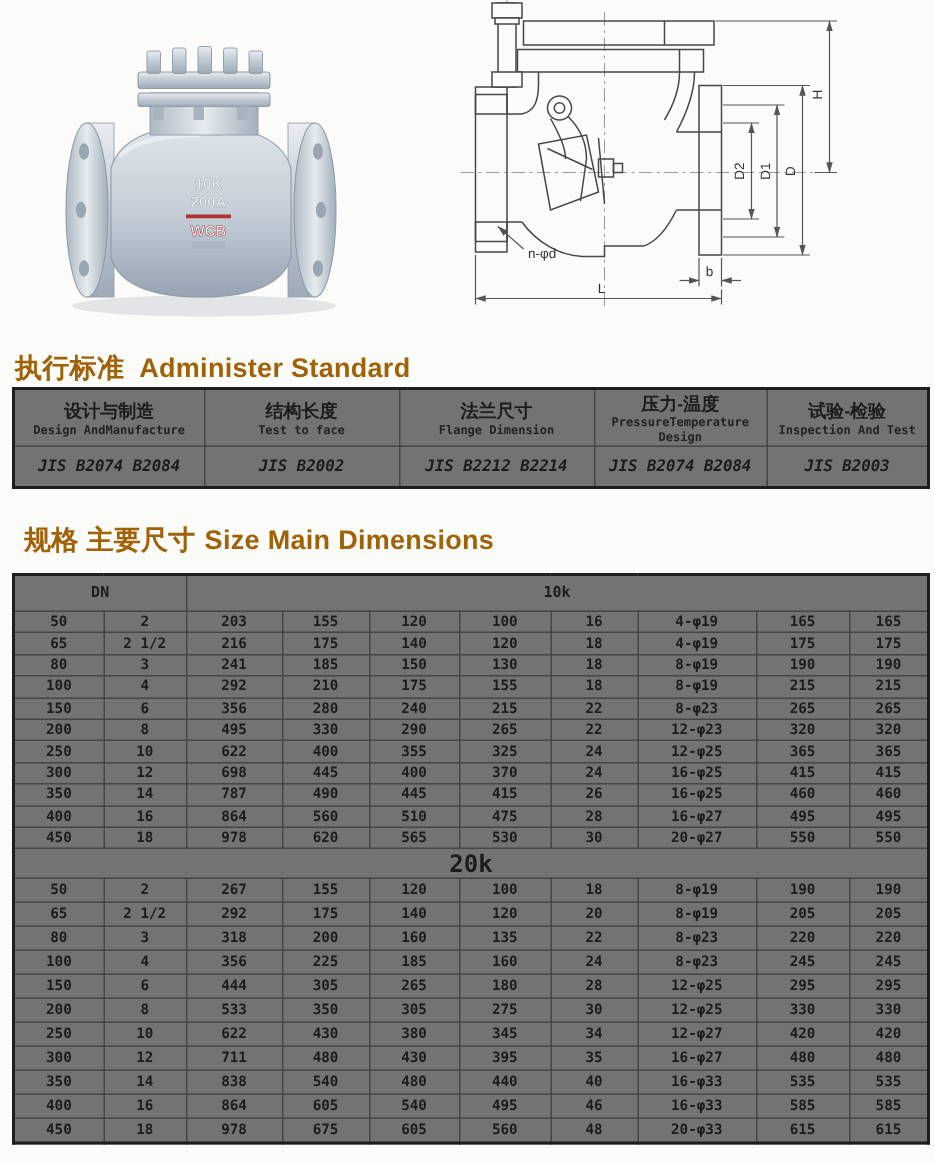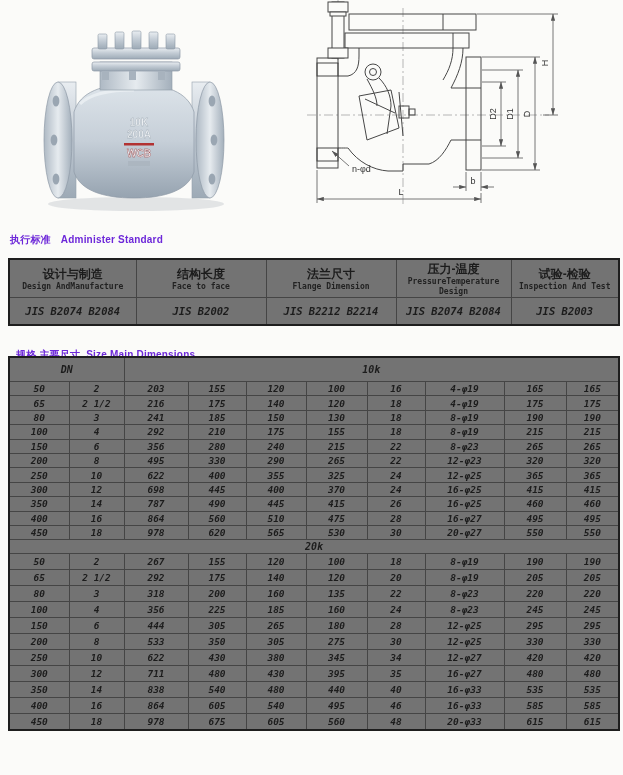--- a/index.html
+++ b/index.html
@@ -8,42 +8,42 @@
     background:#fbfbf9;
     font-family:"Liberation Sans", sans-serif;
     color:#1c1c1c;
     position:relative;
     overflow:hidden;
   }
   .abs{position:absolute;}
   
   .sec-title{
     font-weight:bold;
-    color:#6d28d9;
-    font-size:10px;
+    color:#a16207;
+    font-size:18px;
     letter-spacing:0.2px;
     white-space:nowrap;
   }
   .sec-title .gap{display:inline-block;width:10px;}
   
   table{border-collapse:collapse;table-layout:fixed;background:#737373;}
   th,td{border:1px solid #454545;text-align:center;vertical-align:middle;padding:0;}
   
   .t-standards{width:610px;border:2px solid #1e1e1e;}
   .t-standards th{height:36px;font-weight:bold;}
   .t-standards .zh{font-size:12px;font-weight:bold;line-height:15px;padding-top:2px;}
   .t-standards .en{font-family:"DejaVu Sans Mono",monospace;font-size:8px;font-weight:bold;color:#222;line-height:10px;}
   .t-standards td{height:26px;font-family:"DejaVu Sans Mono",monospace;font-size:10.5px;font-weight:bold;font-style:italic;}
   
   .t-dims{width:610px;border:2px solid #1e1e1e;}
   .t-dims th{font-family:"DejaVu Sans Mono",monospace;font-size:10px;font-weight:bold;height:23px;}
   .t-dims td{font-family:"DejaVu Sans Mono",monospace;font-size:9.5px;font-weight:bold;}
   .t-dims tr.g0 td{height:13.4px;}
   .t-dims tr.g1 td{height:15px;}
-  .t-dims td.band{height:13px;font-size:10px;}
+  .t-dims td.band{height:13px;font-size:16px;}
   
   .dimlabel{font-family:"Liberation Sans",sans-serif;font-size:9px;fill:#333;}
   .marktext{font-family:"Liberation Sans",sans-serif;font-weight:bold;}
 </style>
 </head>
 <body>
 
 <div class="abs" style="left:0;top:0;width:555px;height:775px;">
 
   <div class="abs" style="left:36px;top:4px;width:196px;height:212px;">
@@ -215,21 +215,21 @@
         <col style="width:108px">
       </colgroup>
     <tbody>
         <tr>
       <th>
         <div class="zh">设计与制造</div>
         <div class="en">Design AndManufacture</div>
       </th>
       <th>
         <div class="zh">结构长度</div>
-        <div class="en">Face to face</div>
+        <div class="en">Test to face</div>
       </th>
       <th>
         <div class="zh">法兰尺寸</div>
         <div class="en">Flange Dimension</div>
       </th>
       <th>
         <div class="zh">压力-温度</div>
         <div class="en">PressureTemperature Design</div>
       </th>
       <th>
@@ -244,21 +244,21 @@
       <td>JIS B2074 B2084</td>
       <td>JIS B2003</td>
     </tr>
   </tbody>
     </table>
 
   <div class="abs sec-title" style="left:16px;top:348px;">
     <span>规格 主要尺寸</span><span class="gap" style="width:6px;"></span><span>Size Main Dimensions</span>
   </div>
 
-  <table class="t-dims abs" style="left:8px;top:356px;font-style:italic;">
+  <table class="t-dims abs" style="left:8px;top:382px;">
     <colgroup>
       <col style="width:60px">
         <col style="width:55px">
         <col style="width:64px">
         <col style="width:58px">
         <col style="width:60px">
       <col style="width:61px">
         <col style="width:58px">
         <col style="width:79px">
         <col style="width:62px">

